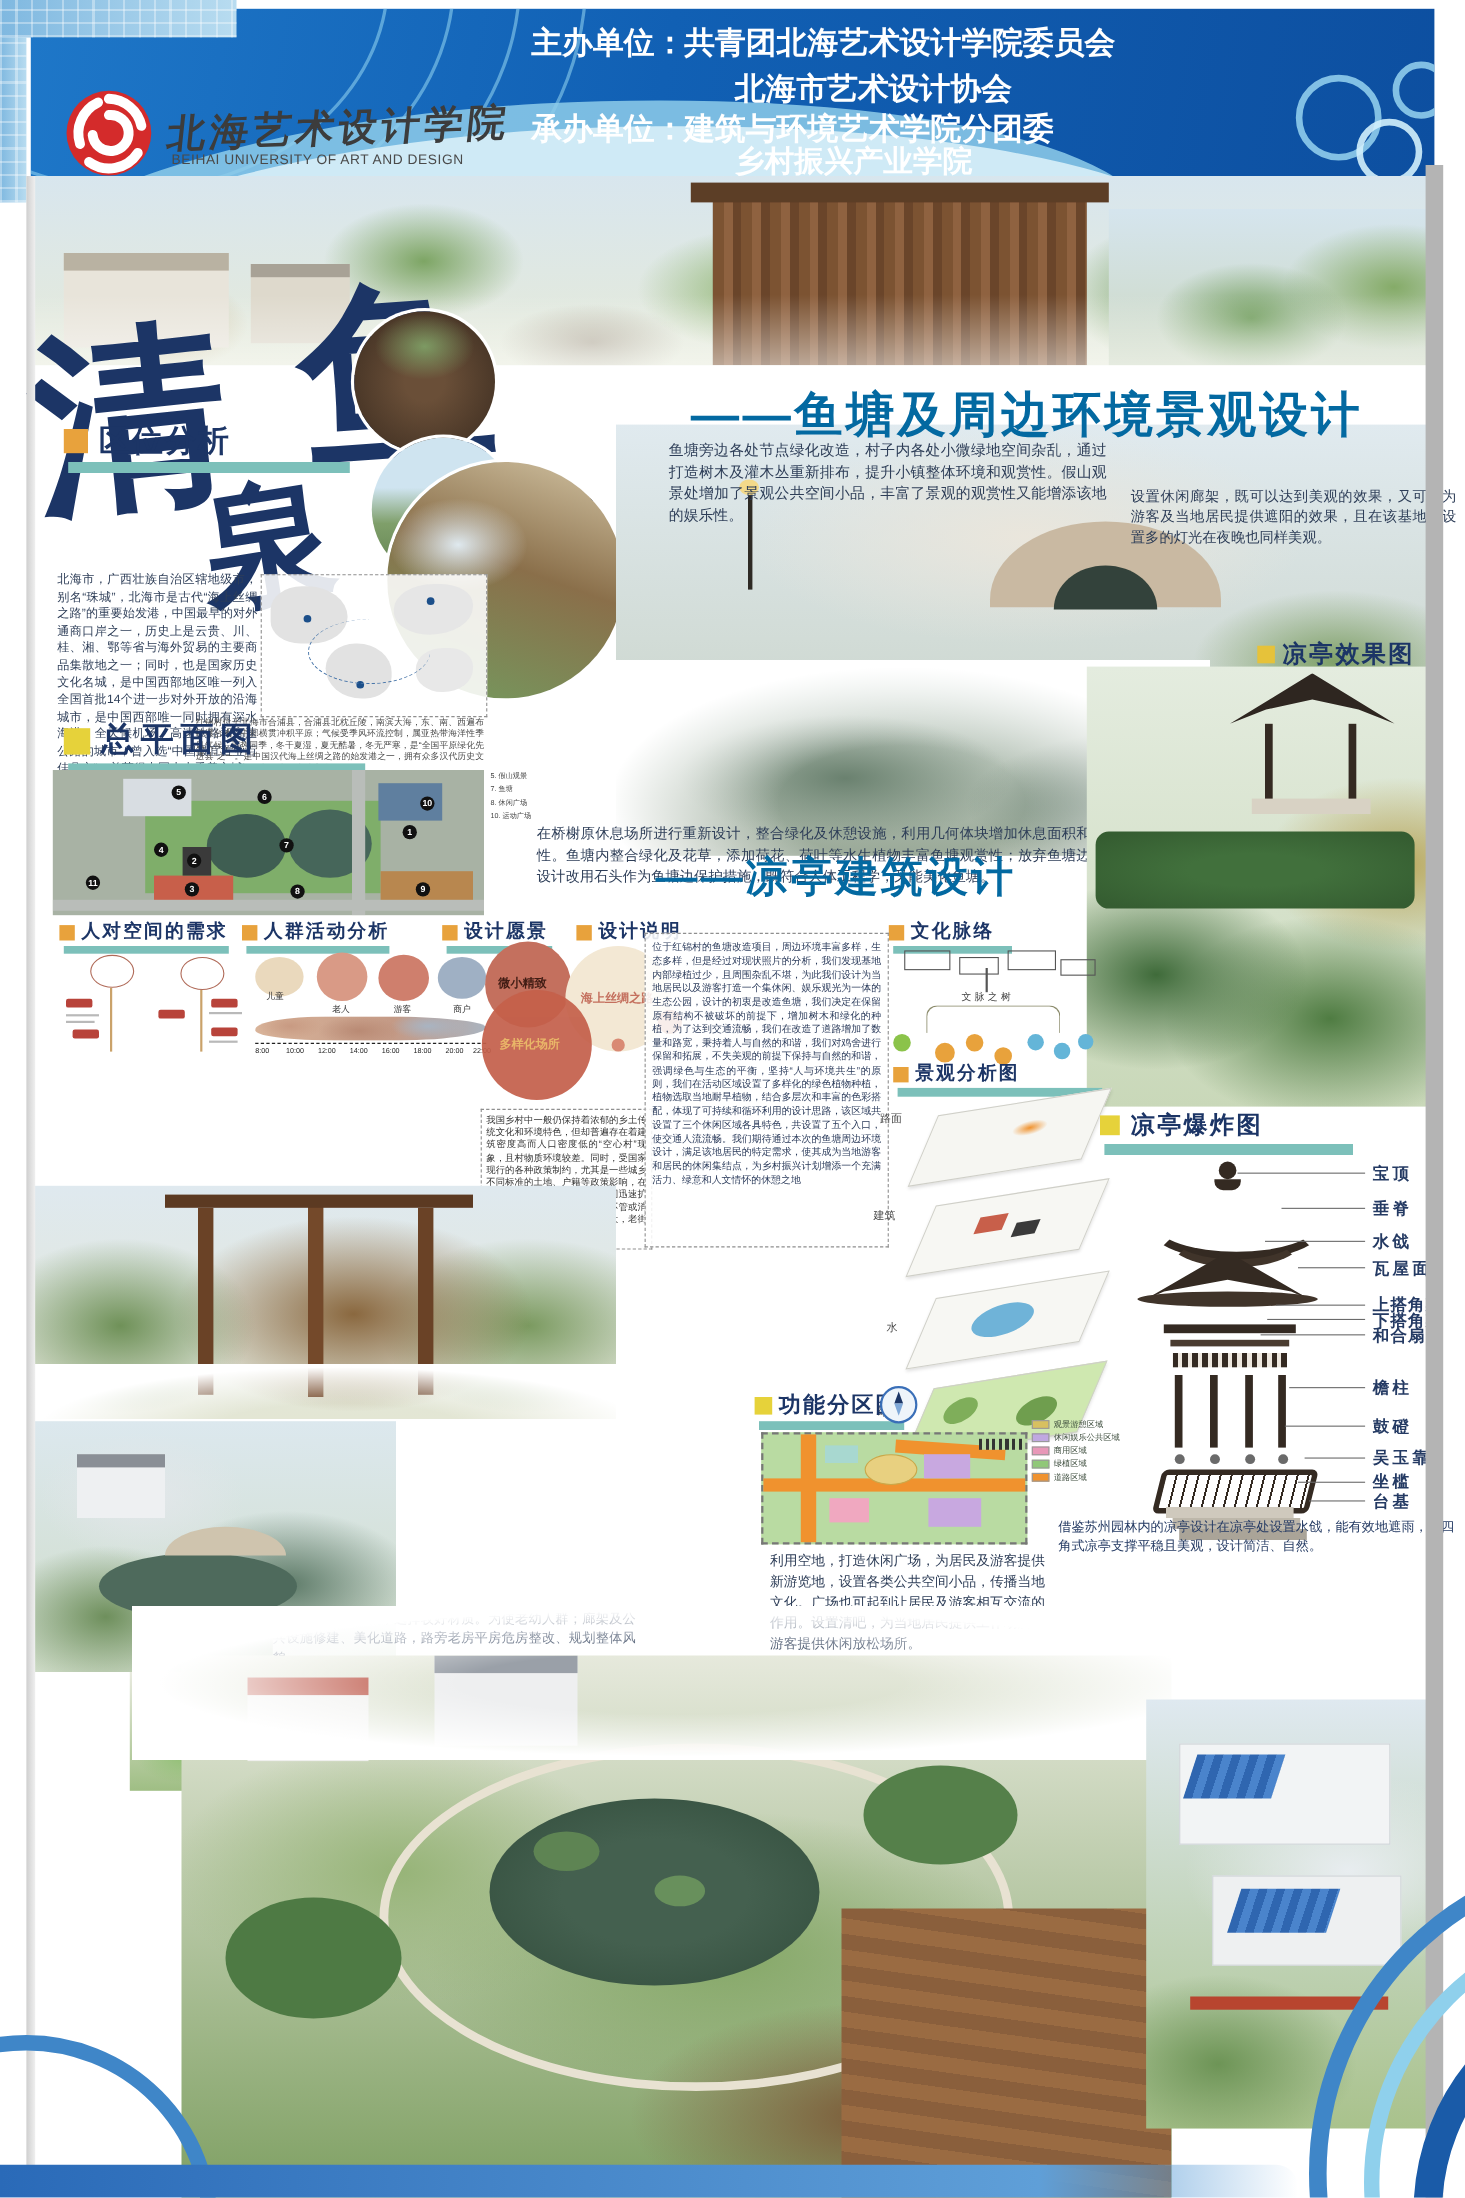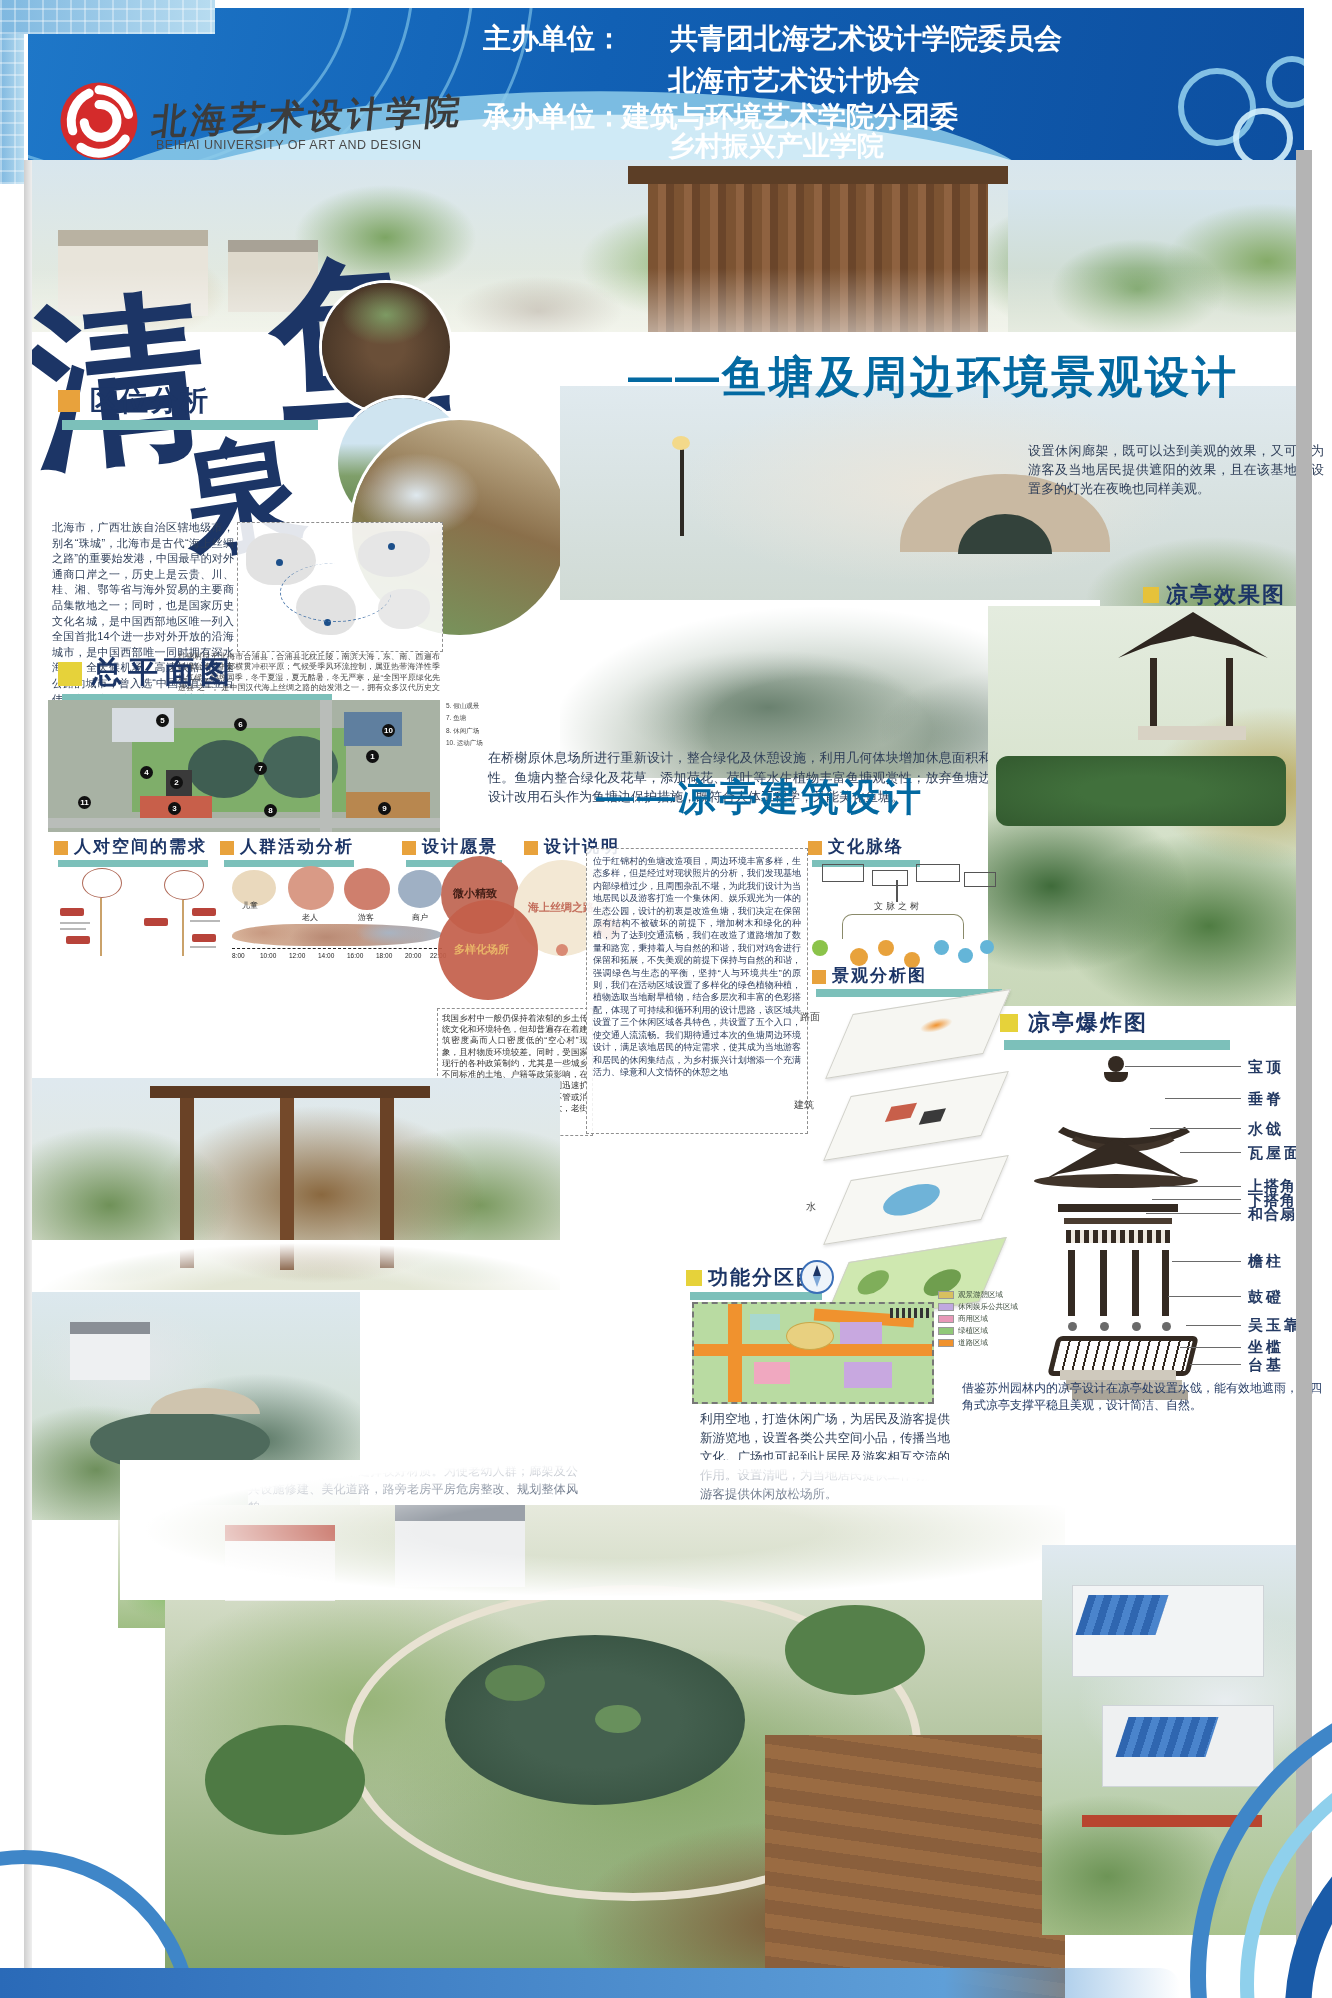--- a/index.html
+++ b/index.html
@@ -99,21 +99,21 @@
       <path d="M50 12 A38 38 0 0 1 86 42"></path>
       <path d="M82 72 A38 38 0 0 1 28 82"></path>
       <path d="M18 62 A38 38 0 0 1 38 16"></path>
       <path d="M50 30 A20 20 0 1 1 32 52"></path>
     </g>
   </svg>
   <div class="abs" style="left:152px;top:92px;width:380px;font-family:'DejaVu Serif',serif;font-weight:900;font-size:35px;color:#3c3c3c;letter-spacing:4px;transform:rotate(-2deg) skewX(-8deg);">北海艺术设计学院</div>
   <div class="abs" style="left:156px;top:138px;width:380px;font-size:12.5px;color:#4a4a4a;letter-spacing:0.5px;">BEIHAI UNIVERSITY OF ART AND DESIGN</div>
 
   <div class="abs" style="left:483px;top:20px;font-size:28px;font-weight:bold;color:#fff;">主办单位：</div>
-  <div class="abs" style="left:622px;top:20px;font-size:28px;font-weight:bold;color:#fff;margin-left:48px;">共青团北海艺术设计学院委员会</div>
+  <div class="abs" style="left:622px;top:20px;font-size:28px;font-weight:bold;color:#fff;">共青团北海艺术设计学院委员会</div>
   <div class="abs" style="left:668px;top:62px;font-size:28px;font-weight:bold;color:#fff;">北海市艺术设计协会</div>
   <div class="abs" style="left:483px;top:98px;font-size:28px;font-weight:bold;color:#fff;">承办单位：</div>
   <div class="abs" style="left:622px;top:98px;font-size:28px;font-weight:bold;color:#fff;">建筑与环境艺术学院分团委</div>
   <div class="abs" style="left:668px;top:128px;font-size:27px;font-weight:bold;color:#fff;">乡村振兴产业学院</div>
 
   <div class="ph ph-village" style="left:28px;top:160px;width:1276px;height:172px;">
     <div class="abs" style="left:30px;top:70px;width:150px;height:70px;background:#e8e4da;border-top:16px solid #b9b2a2;"></div>
     <div class="abs" style="left:200px;top:80px;width:90px;height:60px;background:#ded9cc;border-top:12px solid #a8a296;"></div>
     <div class="abs" style="left:620px;top:12px;width:340px;height:160px;background:repeating-linear-gradient(90deg,#7c5332 0 10px,#8f6240 10px 18px,#6a452a 18px 26px);"></div>
     <div class="abs" style="left:600px;top:6px;width:380px;height:18px;background:#5c3e26;"></div>
@@ -134,20 +134,21 @@
     <div class="abs" style="left:340px;top:88px;width:210px;height:78px;background:#c9b9a2;border-radius:55% 55% 0 0/100% 100% 0 0;"></div>
     <div class="abs" style="left:398px;top:128px;width:94px;height:40px;background:#33423b;border-radius:50% 50% 0 0/100% 100% 0 0;"></div>
     <div class="abs" style="left:120px;top:60px;width:4px;height:90px;background:#2e2a24;"></div>
     <div class="circ" style="left:112px;top:50px;width:18px;height:14px;background:#f3d98a;"></div>
     <div class="circ" style="left:560px;top:300px;width:60px;height:22px;background:#5c7f4e;"></div>
     <div class="circ" style="left:640px;top:330px;width:46px;height:18px;background:#67905a;"></div>
   </div>
   <div class="fadew" style="left:540px;top:600px;width:560px;height:260px;"></div>
 
   <div class="abs navy" style="left:628px;top:348px;font-size:44px;font-weight:900;letter-spacing:3px;">——鱼塘及周边环境景观设计</div>
+  <div class="abs jtext" style="left:608px;top:400px;width:398px;font-size:13.5px;line-height:1.45;">鱼塘旁边各处节点绿化改造，村子内各处小微绿地空间杂乱，通过打造树木及灌木丛重新排布，提升小镇整体环境和观赏性。假山观景处增加了景观公共空间小品，丰富了景观的观赏性又能增添该地的娱乐性。</div>
   <div class="abs jtext" style="left:1028px;top:442px;width:296px;font-size:13px;line-height:1.45;">设置休闲廊架，既可以达到美观的效果，又可以为游客及当地居民提供遮阳的效果，且在该基地内设置多的灯光在夜晚也同样美观。</div>
 
   <div class="sq" style="left:58px;top:390px;width:22px;height:22px;background:#e8a23c;"></div>
   <div class="sec-title" style="left:90px;top:382px;font-size:28px;">区位分析</div>
   <div class="teal" style="left:62px;top:420px;width:256px;height:10px;"></div>
   <div class="abs jtext" style="left:52px;top:520px;width:182px;font-size:11px;line-height:1.42;">北海市，广西壮族自治区辖地级市，别名“珠城”，北海市是古代“海上丝绸之路”的重要始发港，中国最早的对外通商口岸之一，历史上是云贵、川、桂、湘、鄂等省与海外贸易的主要商品集散地之一；同时，也是国家历史文化名城，是中国西部地区唯一列入全国首批14个进一步对外开放的沿海城市，是中国西部唯一同时拥有深水海港、全天候机场、高速铁路和高速公路的城市，曾入选“中国最宜置业百佳县市”，并获得中国十大秀美之城。</div>
   <div class="dashbox" style="left:237px;top:522px;width:204px;height:128px;border-width:1.5px;">
     <div class="abs" style="left:8px;top:10px;width:70px;height:52px;background:#e2e2e2;border-radius:42% 55% 48% 40%;"></div>
     <div class="abs" style="left:120px;top:8px;width:72px;height:46px;background:#e6e6e6;border-radius:50% 40% 55% 45%;"></div>
     <div class="abs" style="left:58px;top:62px;width:60px;height:50px;background:#e2e2e2;border-radius:45% 52% 40% 55%;"></div>

